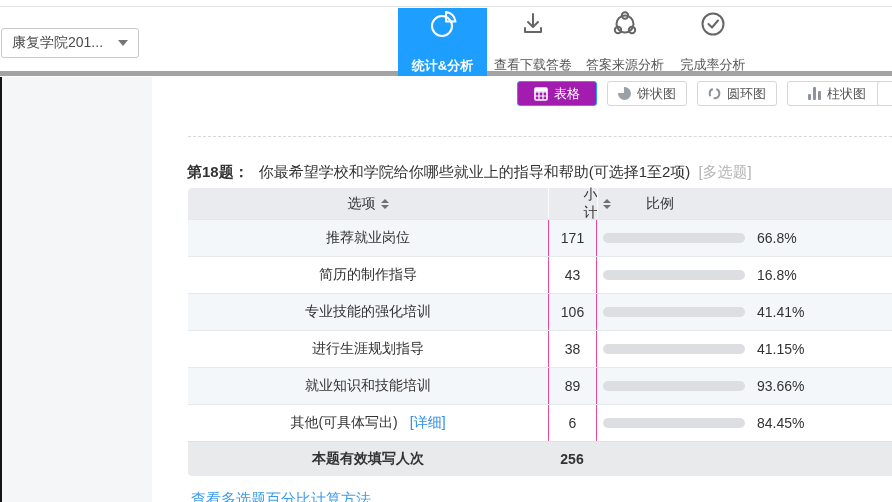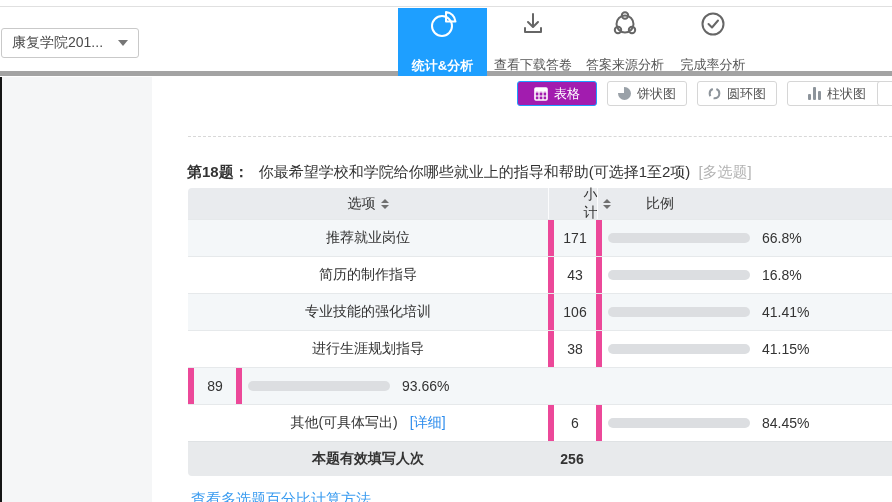--- a/index.html
+++ b/index.html
@@ -58,21 +58,21 @@
   
   .stats-table{ position:absolute; left:188px; top:188px; width:730px; font-size:14px; }
   .trow{ display:flex; align-items:center; }
   .thead{ height:31px; background:#e9ebee; border-radius:4px 0 0 0; color:#333; }
   .cell-opt{ width:360px; display:flex; align-items:center; justify-content:center; }
   .cell-cnt{ width:48px; display:flex; align-items:center; justify-content:center; }
   .cell-ratio{ flex:1; display:flex; align-items:center; padding-left:6px; }
   .thead .cell-cnt, .thead .cell-ratio{ border-left:1px solid rgba(255,255,255,.85); align-self:stretch;padding-left:48px; }
   .tbody-row{ height:37px; border-top:1px solid #e6e9eb; background:#fff; }
   .tbody-row.odd{ background:#f4f7f9; }
-  .tbody-row .cell-cnt, .tbody-row .cell-ratio{ border-left:6px solid #ec4899; align-self:stretch; }
+  .tbody-row .cell-cnt, .tbody-row .cell-ratio{ border-left:1px solid #ec4899; align-self:stretch; }
   .sort{ display:inline-flex; flex-direction:column; gap:2px; margin-left:5px; }
   .sort i{ display:block; width:0; height:0; border-left:4px solid transparent; border-right:4px solid transparent; }
   .sort .up{ border-bottom:4px solid #707070; }
   .sort .down{ border-top:4px solid #707070; }
   .bar-track{ width:142px; height:10px; border-radius:5px; background:#dcdee1; overflow:hidden; }
   .bar-fill{ height:10px; border-radius:5px; background:#2e9cf0; min-width:3px; }
   .pct{ margin-left:12px; color:#333; }
   .detail-link{ color:#2e8ded; text-decoration:none; margin-left:12px; cursor:pointer; }
   .tfoot{ height:35px; background:#e8eaec; border-top:1px solid #dfe2e4; font-weight:bold;
           border-radius:0 0 0 4px; }
@@ -223,20 +223,21 @@
     <div class="trow tbody-row">
       <div class="cell-opt">进行生涯规划指导</div>
       <div class="cell-cnt">38</div>
       <div class="cell-ratio">
         <span class="bar-track"><span class="bar-fill" style="width: 14.84%;"></span></span>
         <span class="pct">41.15%</span>
       </div>
     </div>
 
     <div class="trow tbody-row odd">
+      <div class="cell-opt">就业知识和技能培训</div>
       <div class="cell-cnt">89</div>
       <div class="cell-ratio">
         <span class="bar-track"><span class="bar-fill" style="width: 34.77%;"></span></span>
         <span class="pct">93.66%</span>
       </div>
     </div>
 
     <div class="trow tbody-row">
       <div class="cell-opt">
         <span>其他(可具体写出)</span>

